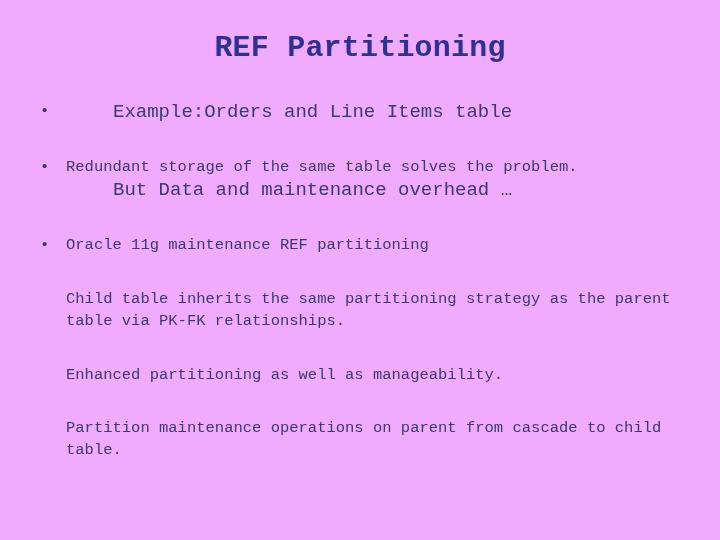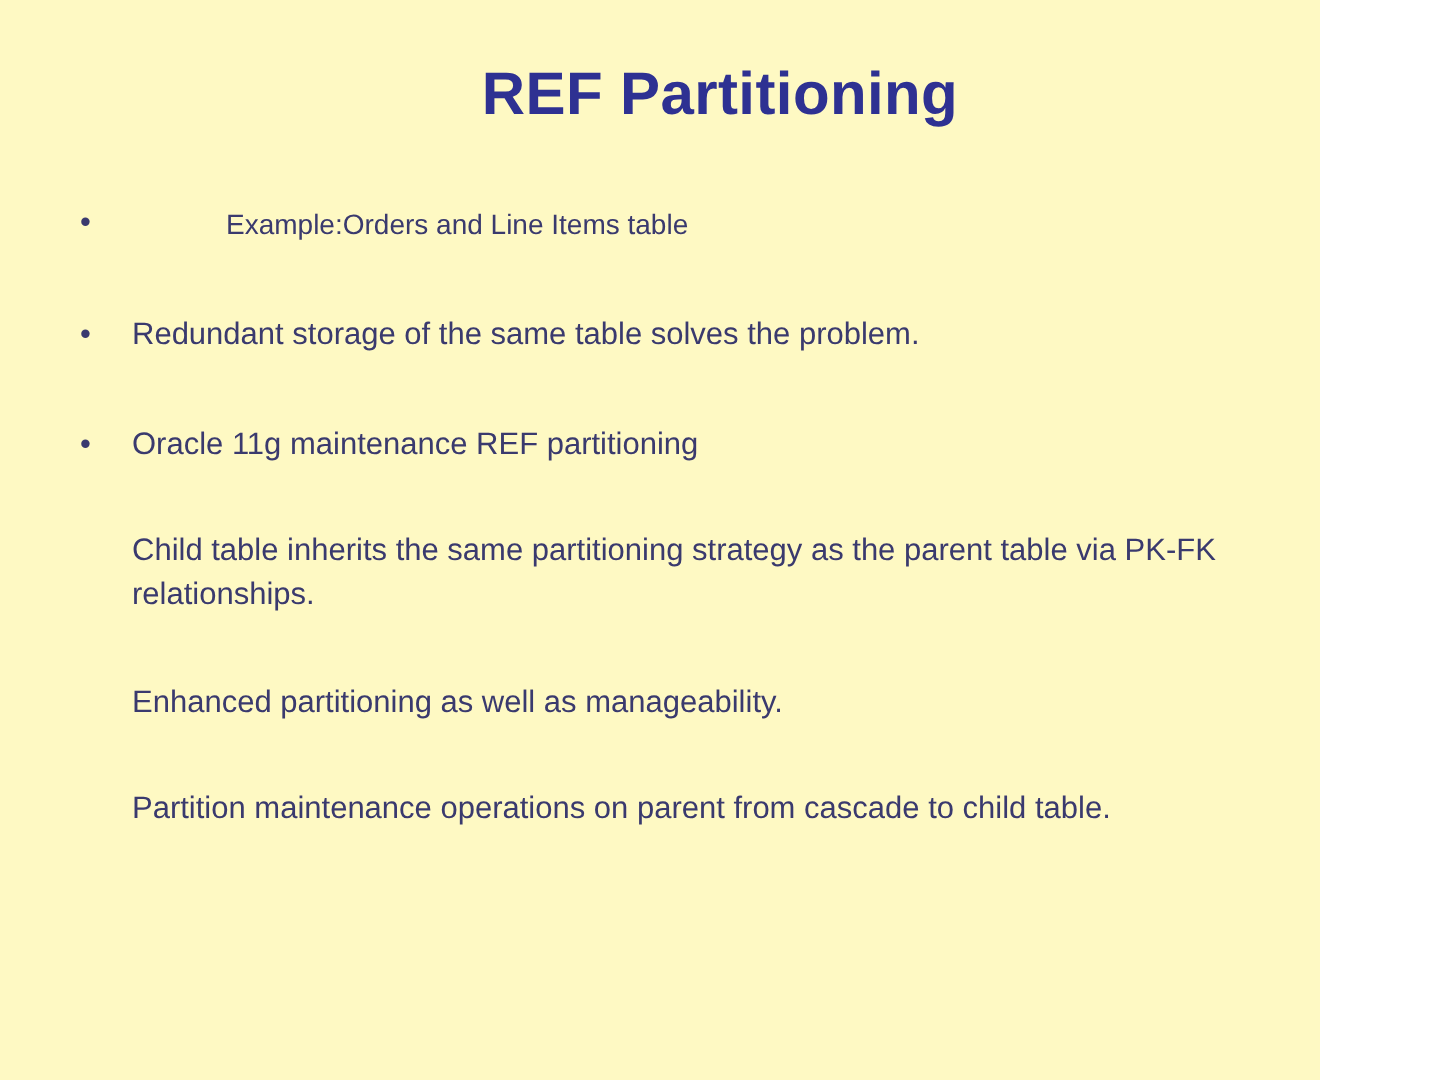--- a/index.html
+++ b/index.html
@@ -6,24 +6,25 @@
   html, body {
     margin: 0;
     padding: 0;
     background: #ffffff;
   }
   body {
     font-family: "Liberation Sans", "DejaVu Sans", sans-serif;
   }
   .slide {
     position: relative;
-    width: 660px;
+    width: 720px;
     height: 540px;
-    background: #fef9c3;
+    background: #f0abfc;
     overflow: hidden;
+    font-family: Liberation Mono, monospace;
     -webkit-font-smoothing: antialiased;
   }
 
   
   .slide-title {
     position: absolute;
     top: 28px;
     left: 0;
     width: 720px;
     text-align: center;
@@ -63,21 +64,21 @@
     text-align: left;
   }
   .bullet-text {
     display: block;
     color: #3a3a6e;
   }
   .bullet-subline {
     display: block;
     margin-left: 47px;
     color: #3a3a6e;
-    font-size: 14px;
+    font-size: 19px;
     line-height: 22px;
     margin-top: 1px;
   }
 
   .gap-1 { height: 34px; }
   .gap-2 { height: 34px; }
   .gap-3 { height: 32px; }
   .gap-4 { height: 32px; }
   .gap-5 { height: 31px; }
 
@@ -103,20 +104,21 @@
     <div class="bullet-item">
       <span class="bullet-marker">•</span>
       <span class="bullet-subline">Example:Orders and Line Items table</span>
     </div>
 
     <div class="gap-1"></div>
 
     <div class="bullet-item">
       <span class="bullet-marker">•</span>
       <span class="bullet-text">Redundant storage of the same table solves the problem.</span>
+      <span class="bullet-subline">But Data and maintenance overhead …</span>
     </div>
 
     <div class="gap-2"></div>
 
     <div class="bullet-item">
       <span class="bullet-marker">•</span>
       <span class="bullet-text">Oracle 11g maintenance REF partitioning</span>
     </div>
 
     <div class="gap-3"></div>

